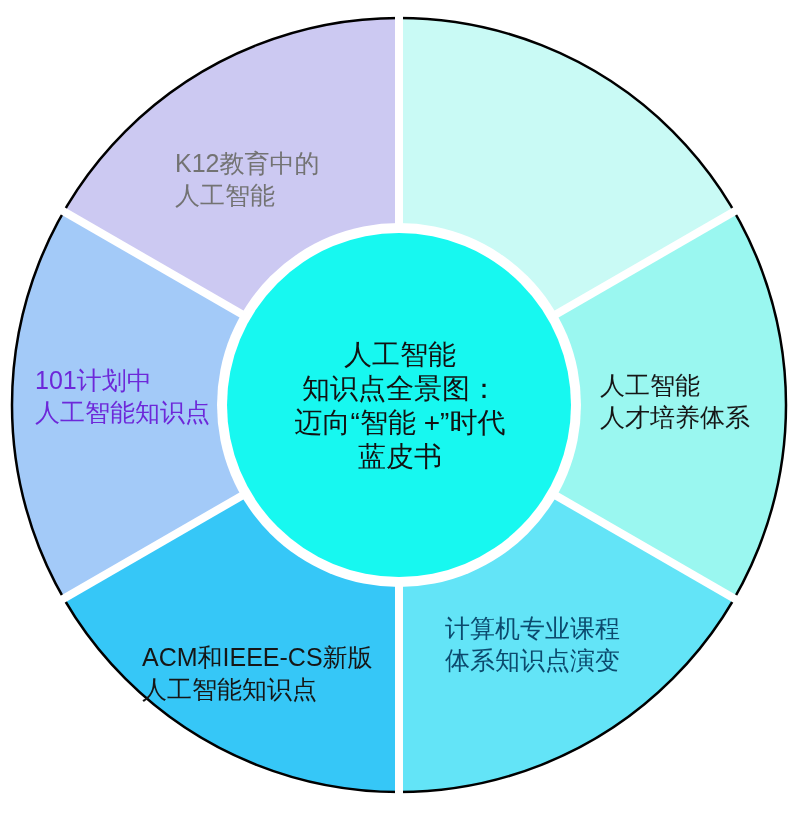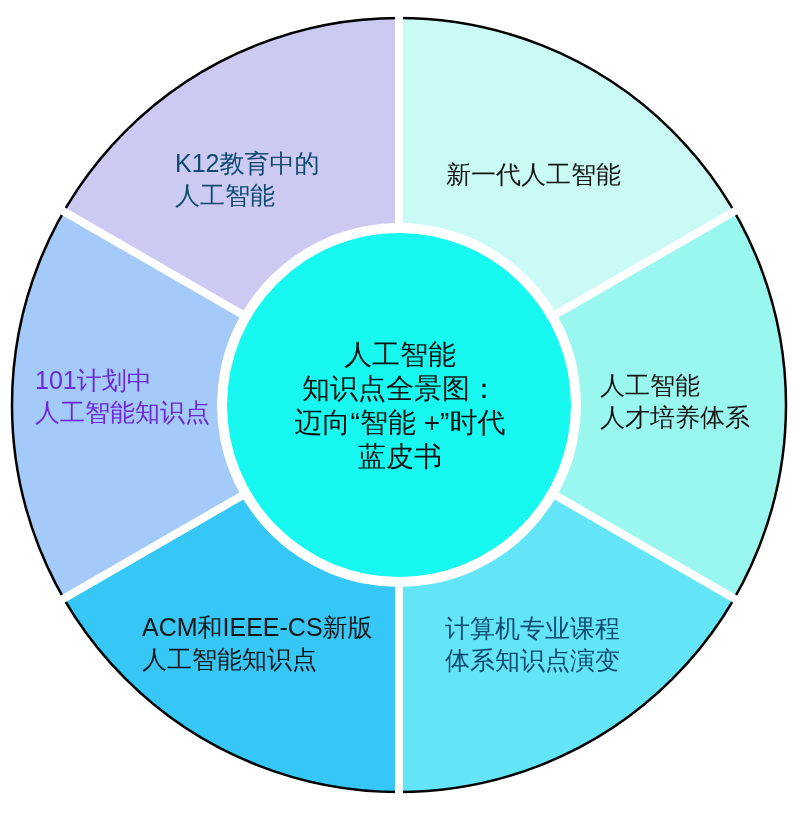--- a/index.html
+++ b/index.html
@@ -46,26 +46,25 @@
       <line x1="537.56" y1="325.00" x2="742.81" y2="206.50" stroke="#ffffff" stroke-width="8"></line>
       <line x1="399.00" y1="245.00" x2="399.00" y2="8.00" stroke="#ffffff" stroke-width="8"></line>
       <line x1="260.44" y1="325.00" x2="55.19" y2="206.50" stroke="#ffffff" stroke-width="8"></line>
       <line x1="260.44" y1="485.00" x2="55.19" y2="603.50" stroke="#ffffff" stroke-width="8"></line>
       <line x1="399.00" y1="565.00" x2="399.00" y2="802.00" stroke="#ffffff" stroke-width="8"></line>
       <line x1="537.56" y1="485.00" x2="742.81" y2="603.50" stroke="#ffffff" stroke-width="8"></line>
       <circle cx="399" cy="405" r="182" fill="#ffffff"></circle>
       <circle cx="399" cy="405" r="172" fill="#17F8F0"></circle>
     </svg>
 
-  <div class="seg-label" style="left: 446px; top: 158px; color: rgb(22, 22, 22);">新一代人工智能</div>
-  <div class="seg-label" style="left: 175px; top: 147px; color: #0c4a6e;">K12教育中的
+  <div class="seg-label" style="left: 175px; top: 147px; color: #737373;">K12教育中的
 人工智能</div>
   <div class="seg-label" style="left: 35px; top: 364px; color: #6d28d9;">101计划中
 人工智能知识点</div>
-  <div class="seg-label" style="left: 142px; top: 611px; color: rgb(22, 22, 22);">ACM和IEEE-CS新版
+  <div class="seg-label" style="left: 142px; top: 641px; color: rgb(22, 22, 22);">ACM和IEEE-CS新版
 人工智能知识点</div>
   <div class="seg-label" style="left: 445px; top: 612px; color: #0c4a6e;">计算机专业课程
 体系知识点演变</div>
   <div class="seg-label" style="left: 600px; top: 369px; color: rgb(22, 22, 22);">人工智能
 人才培养体系</div>
 
   <div class="center-label" style="color: rgb(18, 18, 18);">人工智能
 知识点全景图：
 迈向“智能 +”时代
 蓝皮书</div>

